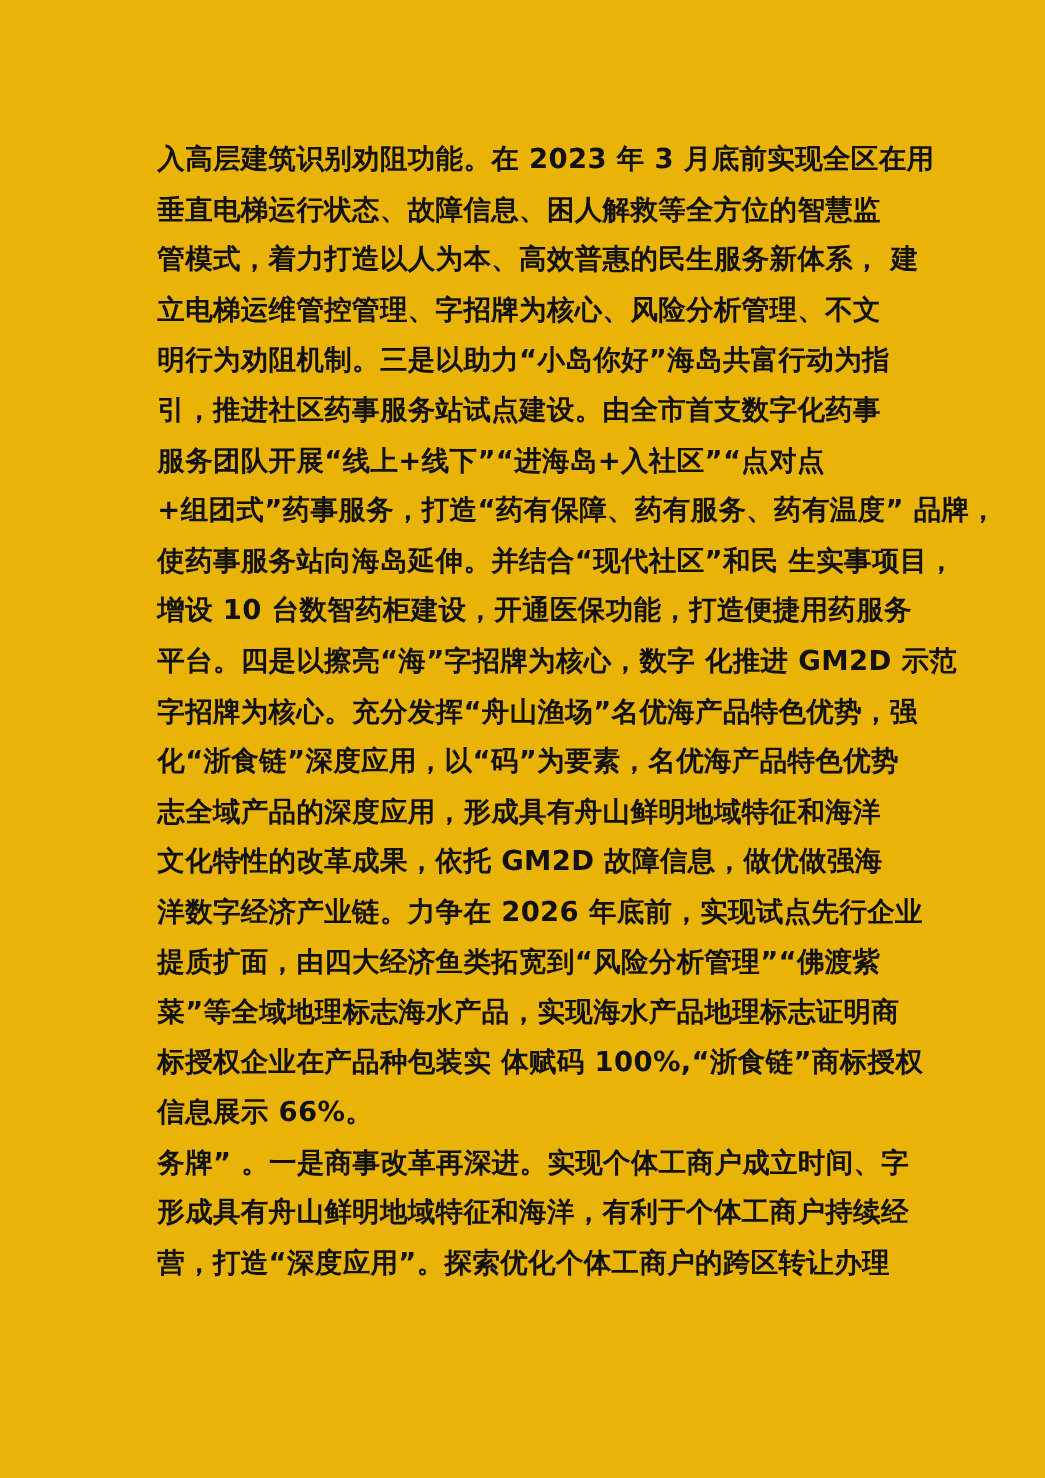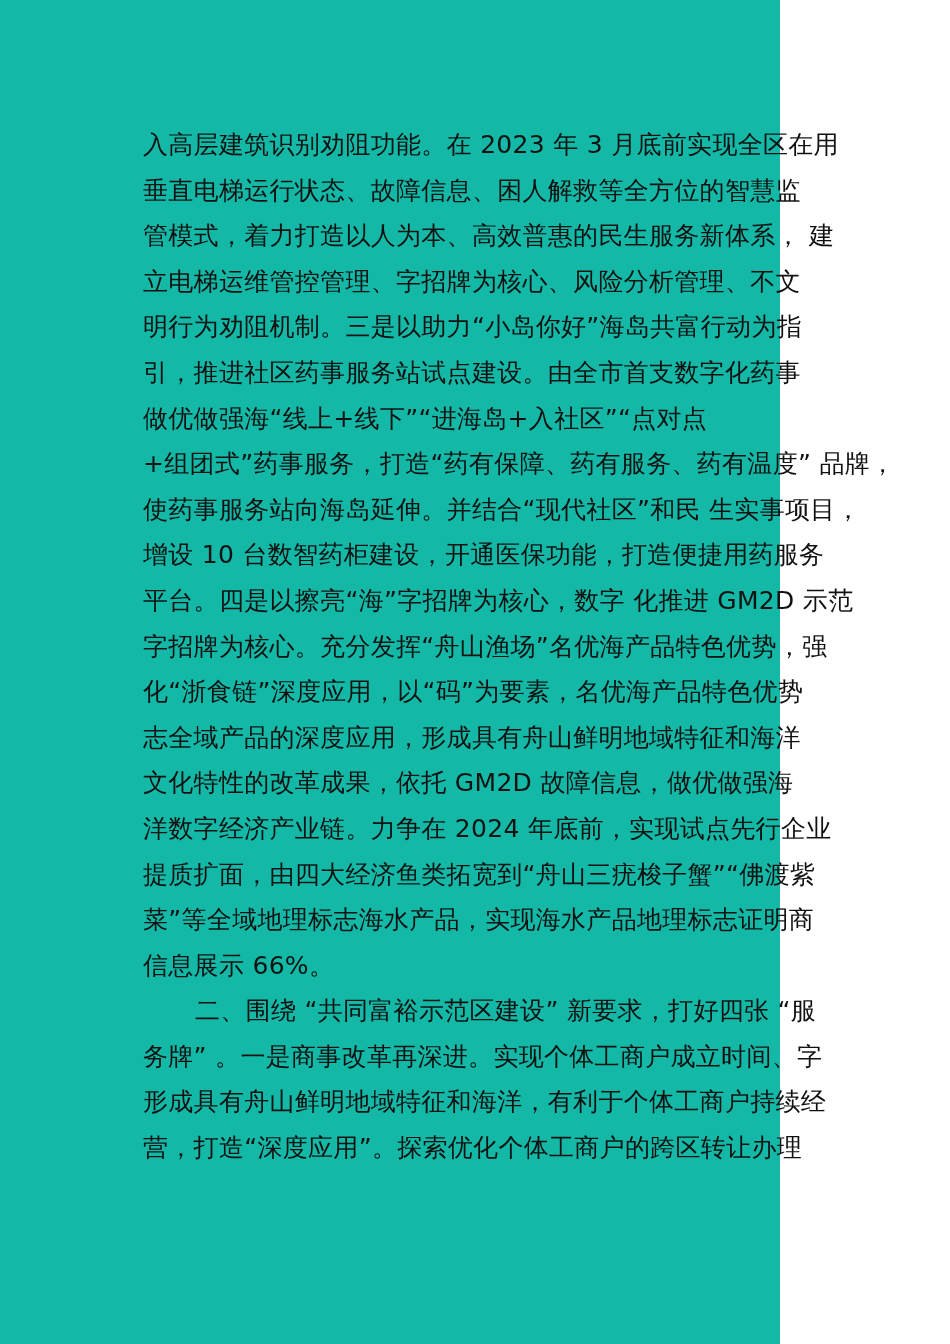--- a/index.html
+++ b/index.html
@@ -10,23 +10,24 @@
     body {
       width: 950px;
       height: 1344px;
       position: relative;
       overflow: hidden;
     }
     .page {
       position: absolute;
       left: 0;
       top: 0;
-      width: 780px;
+      width: 950px;
       height: 1344px;
-      background: #14b8a6;
+      background: #eab308;
+      font-weight: bold;
     }
     .text-block {
       position: absolute;
       left: 143px;
       top: 122px;
       width: 700px;
       color: #111111;
       font-family: "DejaVu Sans", "Liberation Sans", sans-serif;
       font-size: 25px;
       letter-spacing: 0.3px;
@@ -44,31 +45,31 @@
 <body>
 
 <div class="page">
   <div class="text-block">
     <div class="line">入高层建筑识别劝阻功能。在 2023 年 3 月底前实现全区在用</div>
     <div class="line">垂直电梯运行状态、故障信息、困人解救等全方位的智慧监</div>
     <div class="line">管模式，着力打造以人为本、高效普惠的民生服务新体系， 建</div>
     <div class="line">立电梯运维管控管理、字招牌为核心、风险分析管理、不文</div>
     <div class="line">明行为劝阻机制。三是以助力“小岛你好”海岛共富行动为指</div>
     <div class="line">引，推进社区药事服务站试点建设。由全市首支数字化药事</div>
-    <div class="line">做优做强海“线上+线下”“进海岛+入社区”“点对点</div>
+    <div class="line">服务团队开展“线上+线下”“进海岛+入社区”“点对点</div>
     <div class="line">+组团式”药事服务，打造“药有保障、药有服务、药有温度” 品牌，</div>
     <div class="line">使药事服务站向海岛延伸。并结合“现代社区”和民 生实事项目，</div>
     <div class="line">增设 10 台数智药柜建设，开通医保功能，打造便捷用药服务</div>
     <div class="line">平台。四是以擦亮“海”字招牌为核心，数字 化推进 GM2D 示范</div>
     <div class="line">字招牌为核心。充分发挥“舟山渔场”名优海产品特色优势，强</div>
     <div class="line">化“浙食链”深度应用，以“码”为要素，名优海产品特色优势</div>
     <div class="line">志全域产品的深度应用，形成具有舟山鲜明地域特征和海洋</div>
     <div class="line">文化特性的改革成果，依托 GM2D 故障信息，做优做强海</div>
-    <div class="line">洋数字经济产业链。力争在 2024 年底前，实现试点先行企业</div>
-    <div class="line">提质扩面，由四大经济鱼类拓宽到“舟山三疣梭子蟹”“佛渡紫</div>
+    <div class="line">洋数字经济产业链。力争在 2026 年底前，实现试点先行企业</div>
+    <div class="line">提质扩面，由四大经济鱼类拓宽到“风险分析管理”“佛渡紫</div>
     <div class="line">菜”等全域地理标志海水产品，实现海水产品地理标志证明商</div>
+    <div class="line">标授权企业在产品种包装实 体赋码 100%,“浙食链”商标授权</div>
     <div class="line">信息展示 66%。</div>
-    <div class="line indent">二、围绕 “共同富裕示范区建设” 新要求，打好四张 “服</div>
     <div class="line">务牌” 。一是商事改革再深进。实现个体工商户成立时间、字</div>
     <div class="line">形成具有舟山鲜明地域特征和海洋，有利于个体工商户持续经</div>
     <div class="line">营，打造“深度应用”。探索优化个体工商户的跨区转让办理</div>
   </div>
 </div>
 
 </body></html>

